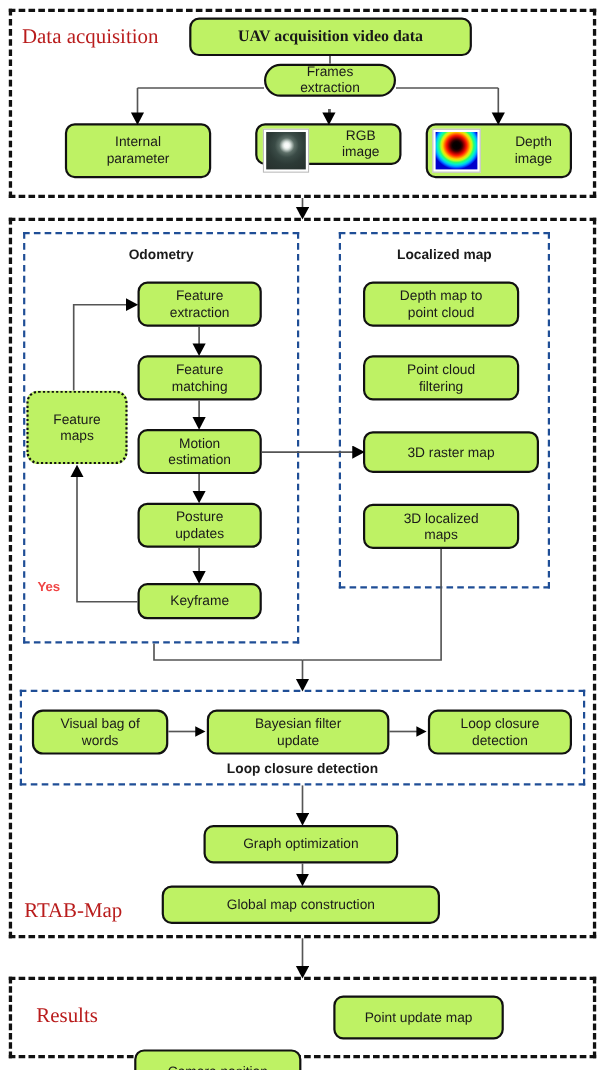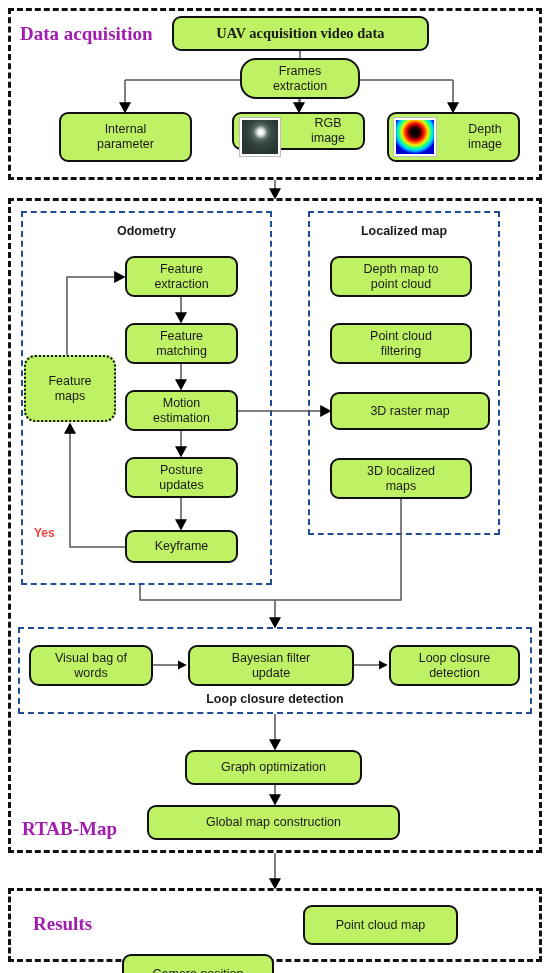--- a/index.html
+++ b/index.html
@@ -53,22 +53,22 @@
   
   .box.dotted {
     border: 2.4px dotted #111111;
     border-radius: 11px;
   }
 
   
   .heading {
     position: absolute;
     font-family: "Liberation Serif", serif;
-    font-weight: bold;
-    color: #a21caf;
+    font-weight: normal;
+    color: #b91c1c;
     white-space: nowrap;
   }
 
   
   .group-title {
     position: absolute;
     font-family: "Liberation Sans", sans-serif;
     font-weight: bold;
     font-size: 12.5px;
     color: #1a1a1a;
@@ -132,21 +132,21 @@
 
 <div id="page">
 
   <div class="section" style="left:8px; top:8px; width:534px; height:172px;"></div>
 
   <div class="heading" style="left:20px; top:23px; font-size:19px;">Data acquisition</div>
 
   <div class="box" style="left:172px; top:16px; width:257px; height:35px;
               font-family:'Liberation Serif',serif; font-weight:bold; font-size:14.5px;">UAV acquisition video data</div>
 
-  <div class="box" style="left:240px; top:58px; width:120px; height:41px; white-space:pre-line;border-radius:16px;">Frames
+  <div class="box" style="left:240px; top:58px; width:120px; height:30px; white-space:pre-line;border-radius:16px;">Frames
 extraction</div>
 
   <div class="box" style="left:59px; top:112px; width:133px; height:50px; white-space:pre-line;">Internal
 parameter</div>
 
   <div class="box" style="left:232px; top:112px; width:133px; height:38px; justify-content:flex-end; padding-right:18px; white-space:pre-line;">RGB
 image</div>
   <div class="thumb" style="left:239px; top:117px; width:42px; height:40px;">
     <div class="thumb-inner rgb-thumb-inner"></div>
   </div>
@@ -212,21 +212,21 @@
   <div class="box" style="left:185px; top:750px; width:177px; height:35px;">Graph optimization</div>
 
   <div class="box" style="left:147px; top:805px; width:253px; height:35px;">Global map construction</div>
 
   <div class="section" style="left:8px; top:888px; width:534px; height:74px;"></div>
 
   <div class="heading" style="left:33px; top:913px; font-size:19px;">Results</div>
 
   <div class="box" style="left:122px; top:906px; width:152px; height:40px;margin-top:48px;">Camera position</div>
 
-  <div class="box" style="left:303px; top:905px; width:155px; height:40px;">Point cloud map</div>
+  <div class="box" style="left:303px; top:905px; width:155px; height:40px;">Point update map</div>
 
   <svg id="wires" viewBox="0 0 550 973" xmlns="http://www.w3.org/2000/svg">
     <defs>
       <marker id="ah" markerWidth="9" markerHeight="9" refX="1.2" refY="4" orient="auto" markerUnits="strokeWidth">
         <path d="M0,0 L0,8 L7.6,4 z" fill="#000000"></path>
       </marker>
       <marker id="ahb" markerWidth="7" markerHeight="7" refX="1" refY="3.2" orient="auto" markerUnits="strokeWidth">
         <path d="M0,0 L0,6.4 L6.2,3.2 z" fill="#000000"></path>
       </marker>
     </defs>

